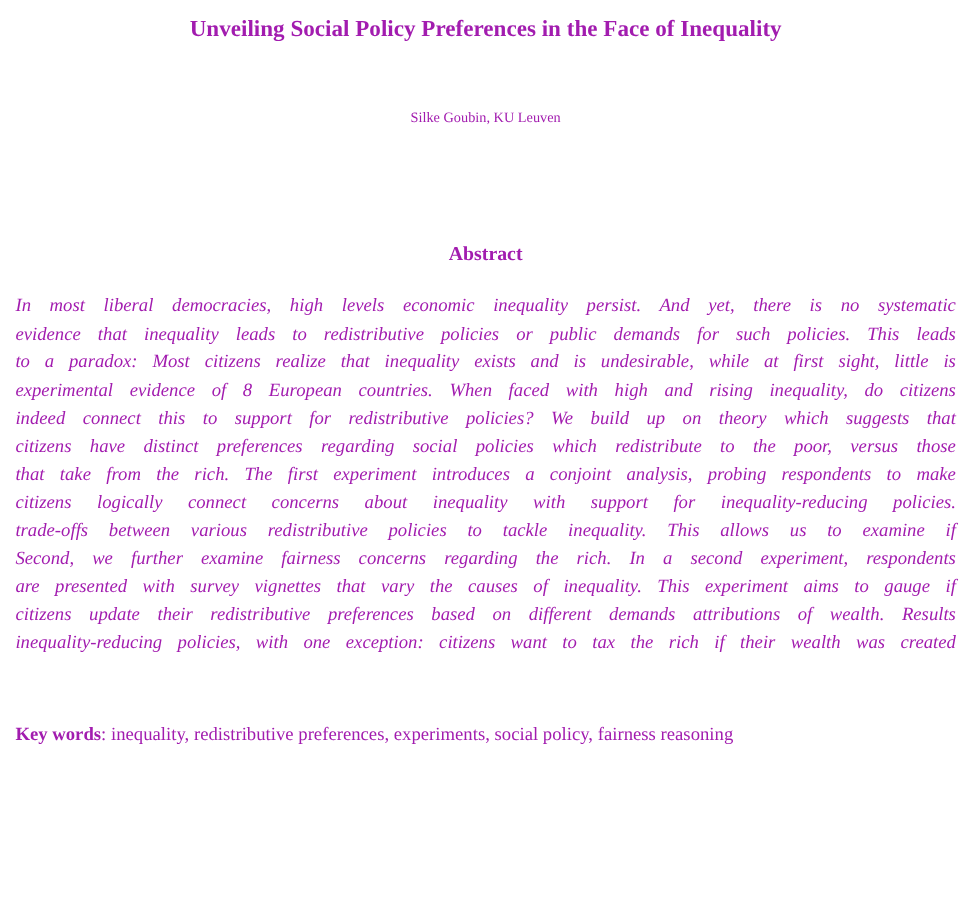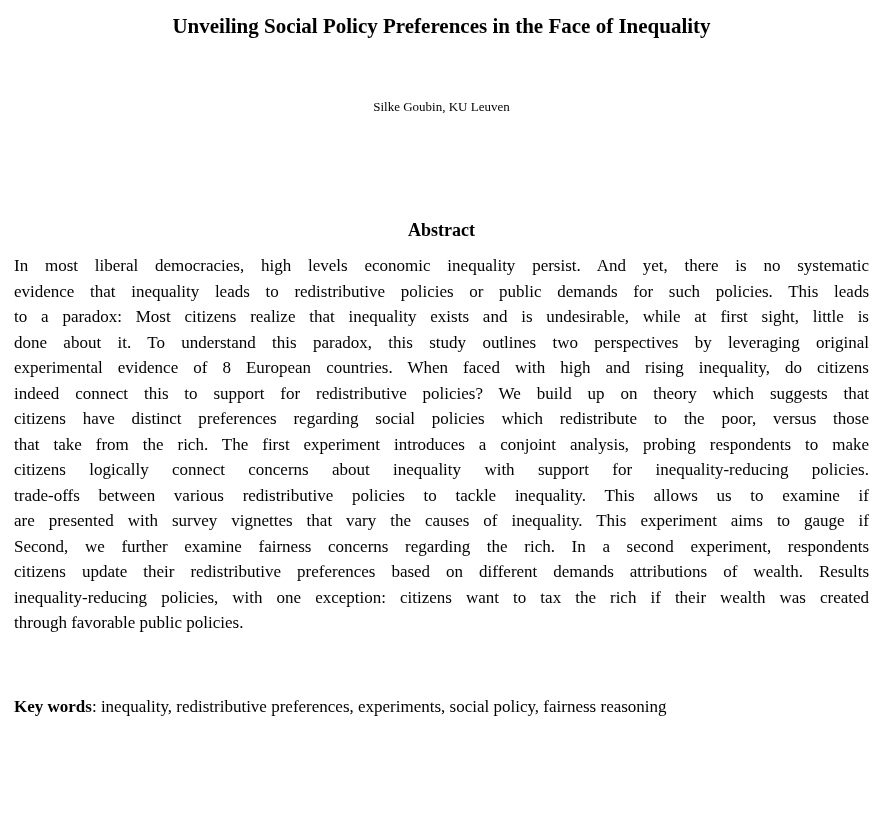--- a/index.html
+++ b/index.html
@@ -5,21 +5,21 @@
   html, body {
     margin: 0;
     padding: 0;
     background: #ffffff;
   }
   .page {
     position: relative;
     width: 883px;
     height: 820px;
     background: #ffffff;
-    color: #000000;
+    color: #a21caf;
     font-family: "Liberation Serif", "DejaVu Serif", serif;
     box-sizing: border-box;
     padding: 0 14px;
     overflow: hidden;
   }
   .title {
     padding-top: 13px;
     margin: 0;
     font-size: 21px;
     line-height: 26px;
@@ -39,22 +39,23 @@
     text-align: center;
   }
   .abstract-heading {
     margin: 100px 0 0 0;
     font-size: 18px;
     line-height: 24px;
     font-weight: bold;
     text-align: center;
   }
   .abstract-body {
-    margin-top: 11px;
+    margin-top: 23px;
     font-size: 17px;
+    font-style: italic;
   }
   .abstract-body .jline {
     line-height: 25.5px;
     text-align: justify;
     text-align-last: justify;
     white-space: normal;
   }
   .abstract-body .jline.last {
     text-align: left;
     text-align-last: left;
@@ -78,31 +79,29 @@
 
   <p class="author">Silke Goubin, KU Leuven</p>
 
 
   <h2 class="abstract-heading">Abstract</h2>
 
   <div class="abstract-body">
       <div class="jline">In most liberal democracies, high levels economic inequality persist. And yet, there is no systematic</div>
       <div class="jline">evidence that inequality leads to redistributive policies or public demands for such policies. This leads</div>
       <div class="jline">to a paradox: Most citizens realize that inequality exists and is undesirable, while at first sight, little is</div>
-      <div class="jline">done about it. To understand this paradox, this study outlines two perspectives by leveraging original</div>
       <div class="jline">experimental evidence of 8 European countries. When faced with high and rising inequality, do citizens</div>
       <div class="jline">indeed connect this to support for redistributive policies? We build up on theory which suggests that</div>
       <div class="jline">citizens have distinct preferences regarding social policies which redistribute to the poor, versus those</div>
       <div class="jline">that take from the rich. The first experiment introduces a conjoint analysis, probing respondents to make</div>
       <div class="jline">citizens logically connect concerns about inequality with support for inequality-reducing policies.</div>
       <div class="jline">trade-offs between various redistributive policies to tackle inequality. This allows us to examine if</div>
+      <div class="jline">Second, we further examine fairness concerns regarding the rich. In a second experiment, respondents</div>
       <div class="jline">are presented with survey vignettes that vary the causes of inequality. This experiment aims to gauge if</div>
-      <div class="jline">Second, we further examine fairness concerns regarding the rich. In a second experiment, respondents</div>
       <div class="jline">citizens update their redistributive preferences based on different demands attributions of wealth. Results</div>
       <div class="jline">inequality-reducing policies, with one exception: citizens want to tax the rich if their wealth was created</div>
-      <div class="jline last">through favorable public policies.</div>
     </div>
 
   <p class="keywords">
     <span class="kw-label">Key words</span><span>: inequality, redistributive preferences, experiments, social policy, fairness reasoning</span>
   </p>
 
 </div>
 
 </body></html>

